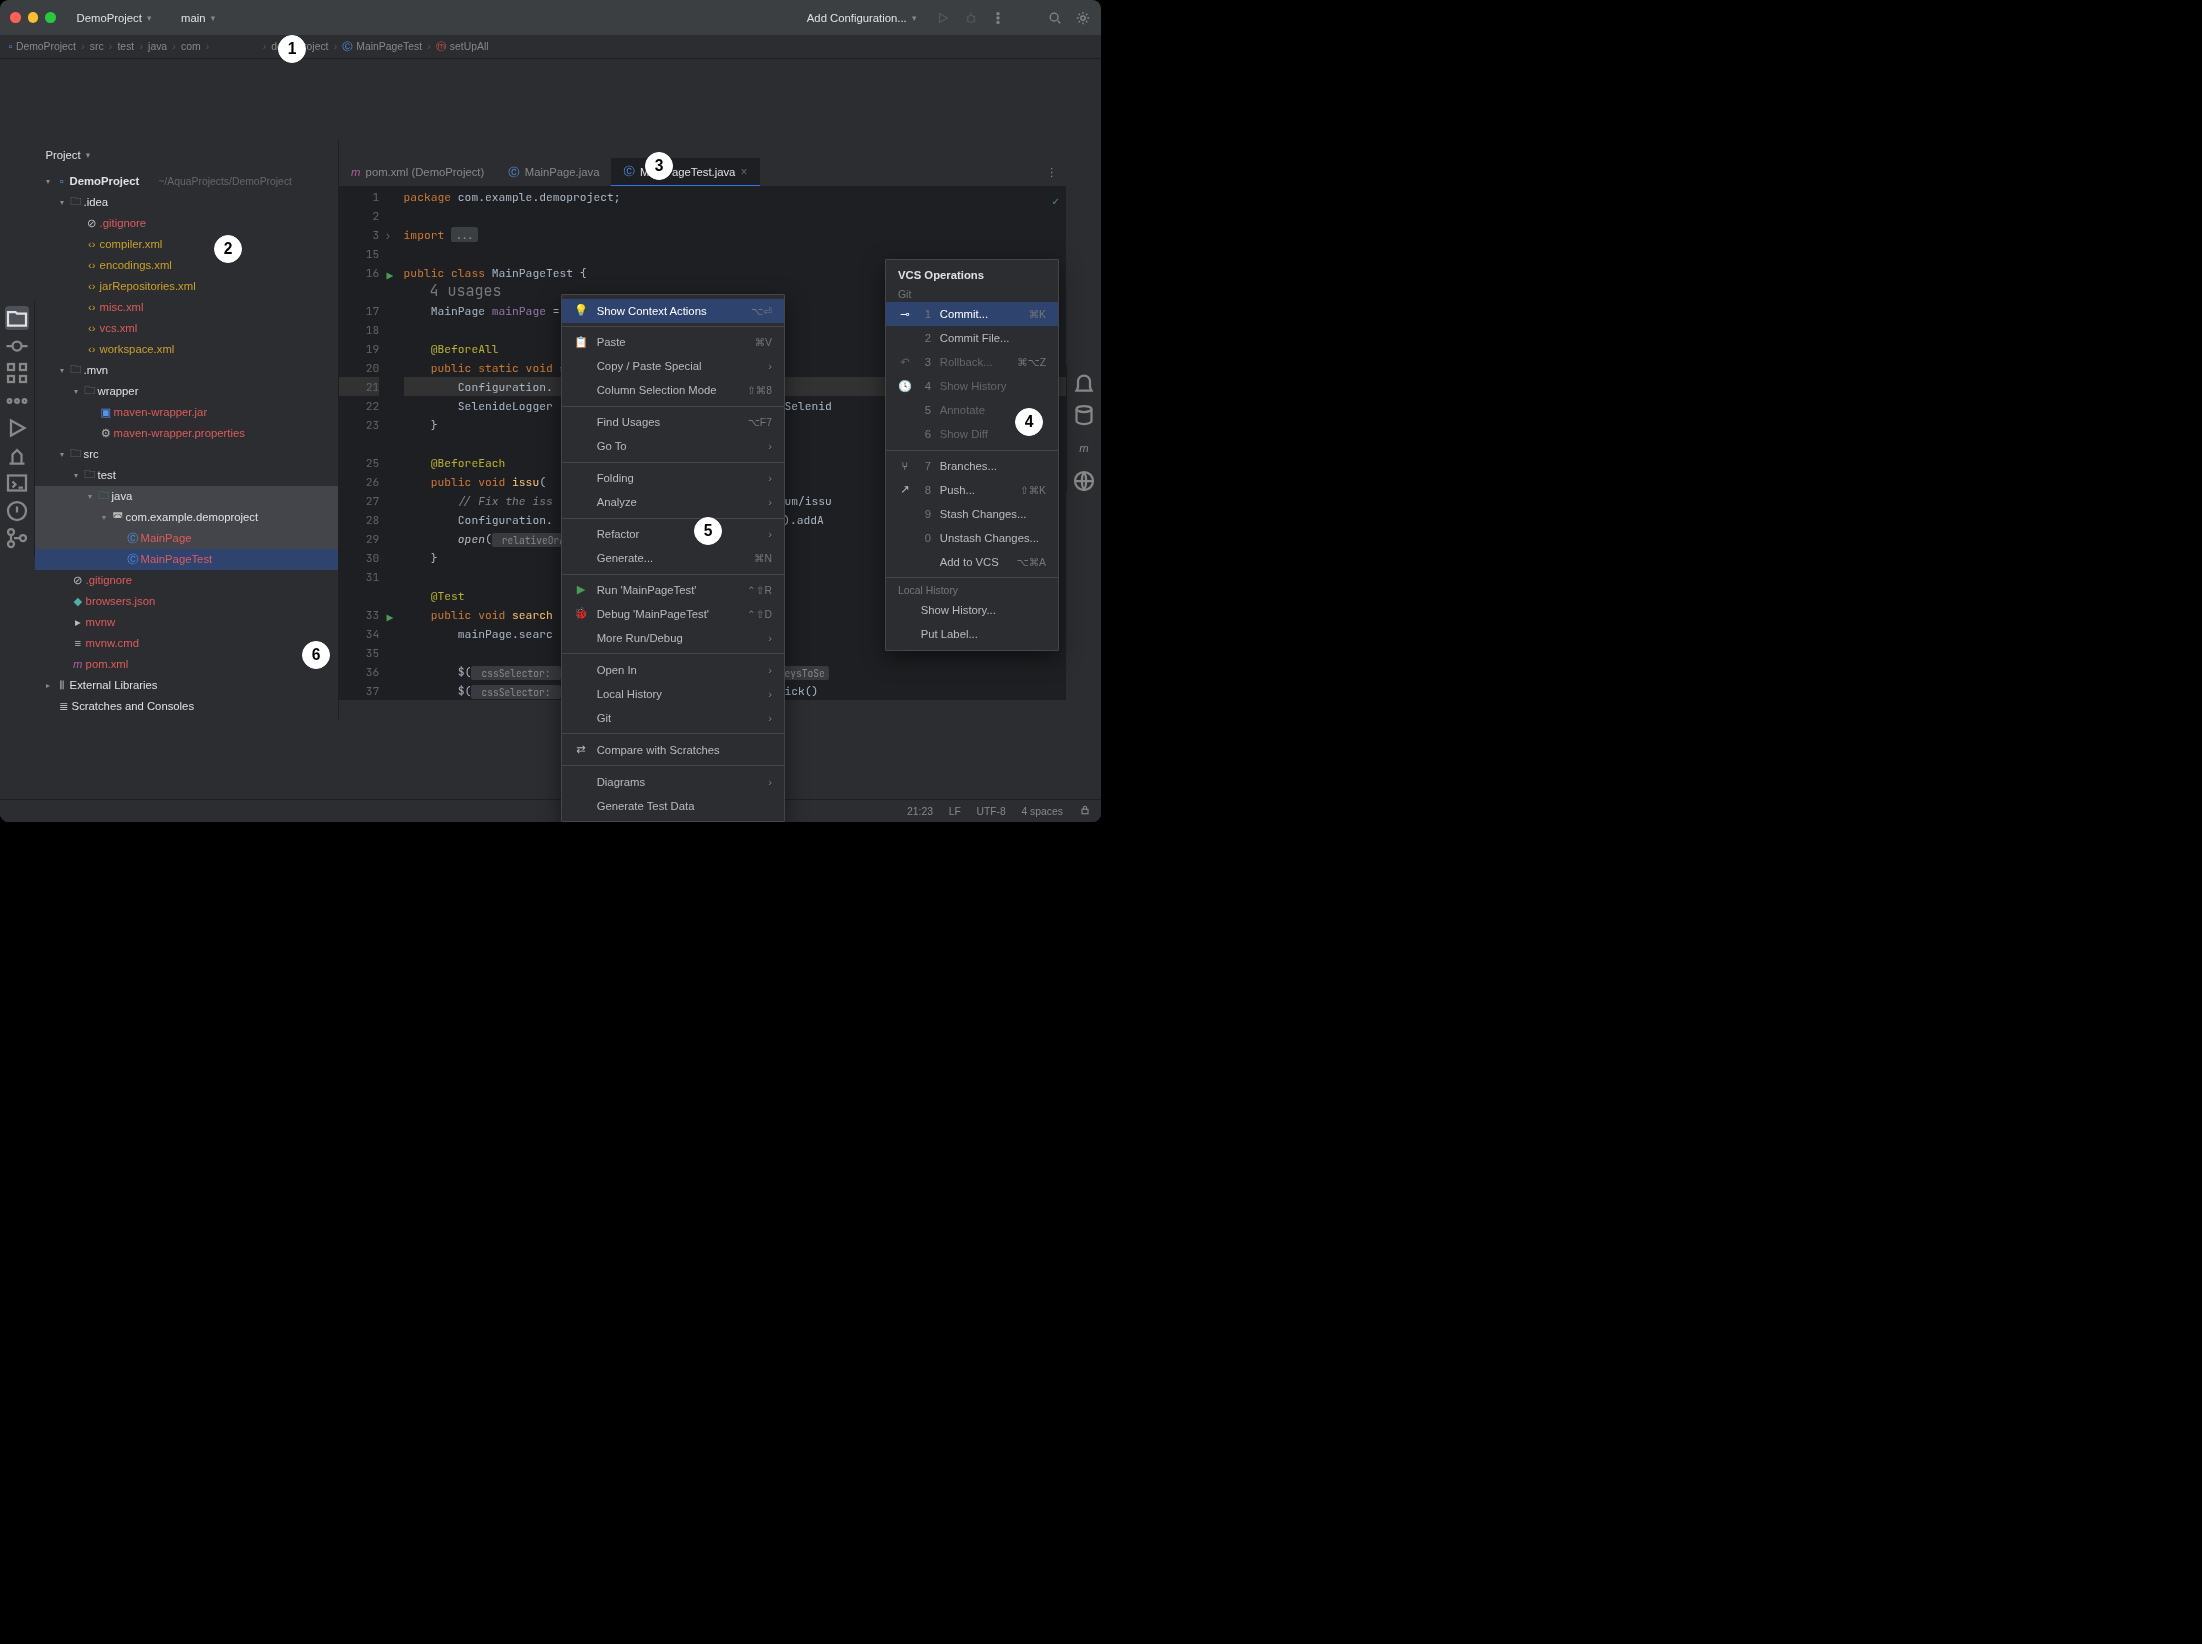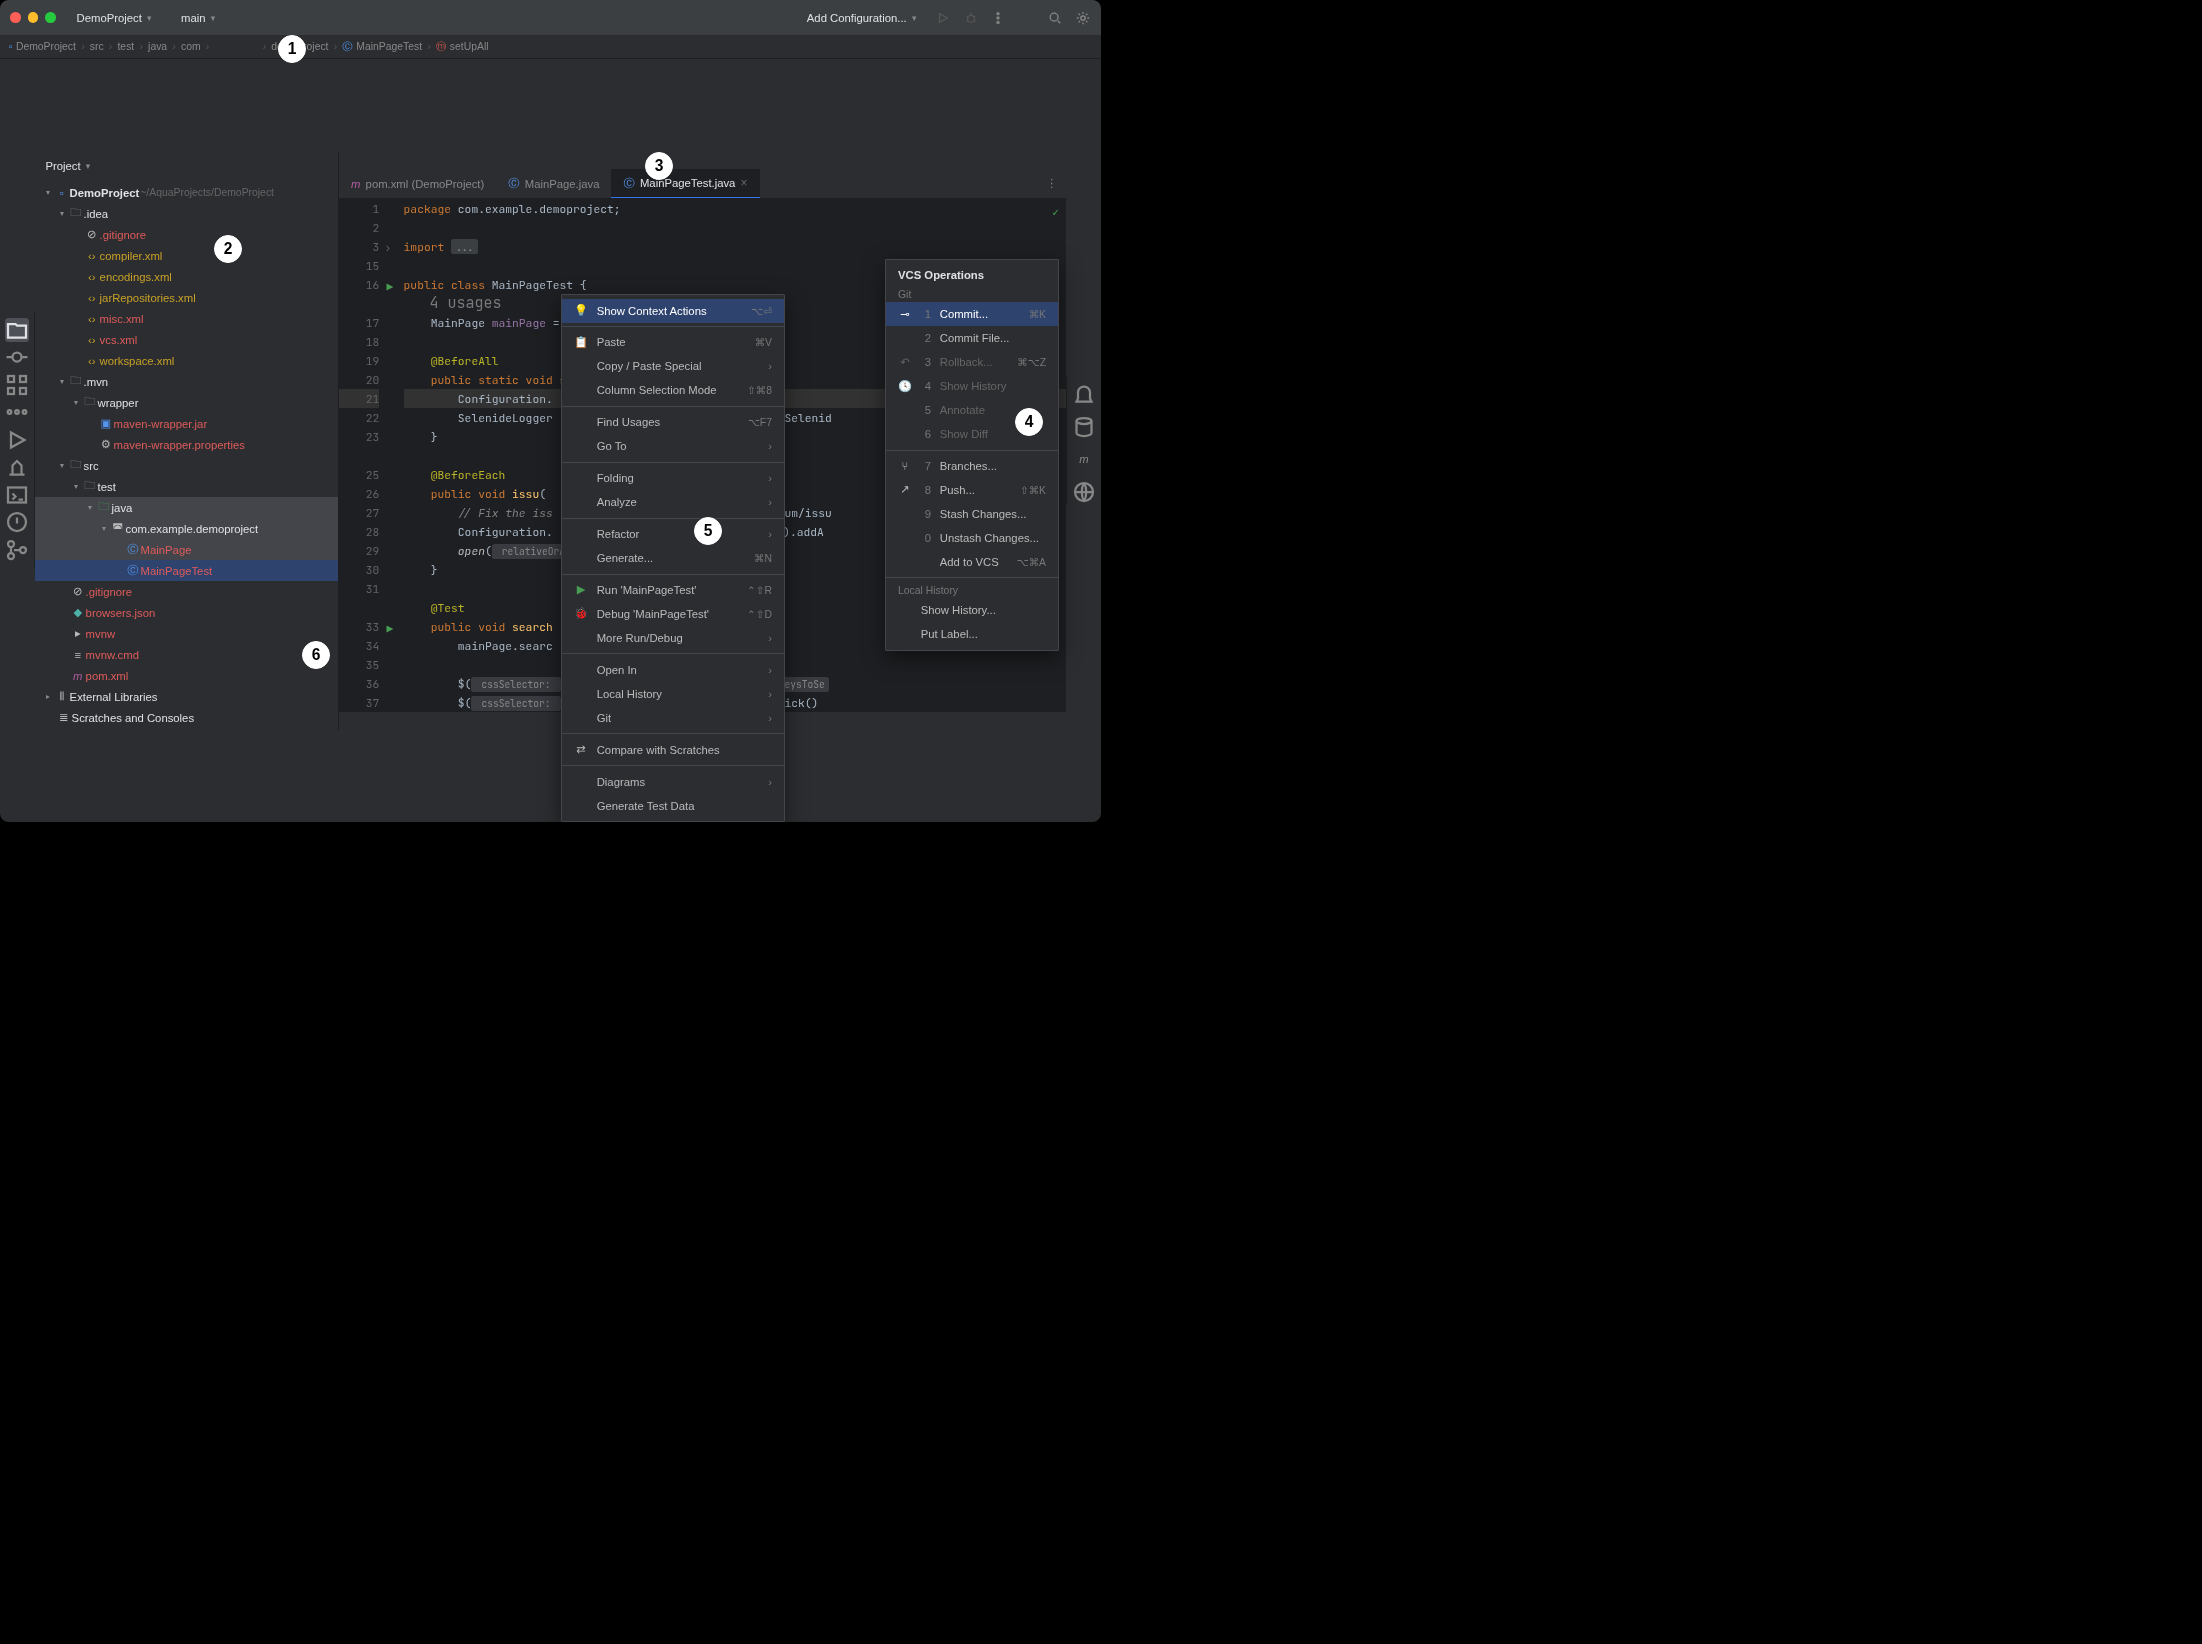--- a/index.html
+++ b/index.html
@@ -32,21 +32,21 @@
 .rail-bottom { margin-top: auto; margin-bottom: 7px; display: flex; flex-direction: column; gap: 3.5px; }
 
 .project-panel { width: 304px; background: #2b2d30; border-right: 0.9px solid #1e1f22; display: flex; flex-direction: column; }
 .panel-header { height: 29.5px; display: flex; align-items: center; padding: 0 10.4px; font-weight: 500; color: #dfe1e5; gap: 5.2px; }
 .tree { flex: 1; overflow: auto; padding: 1.7px 0; }
 .tree-row { display: flex; align-items: center; height: 21px; padding-left: 7px; cursor: pointer; white-space: nowrap; }
 .tree-row.selected { background: #2e436e; }
 .tree-row.current { background: #43454a; }
 .tree-arrow { width: 12px; color: #888; font-size: 7.8px; text-align: center; }
 .tree-icon { width: 15.6px; display: flex; align-items: center; justify-content: center; }
-.tree-hint { color: #666; padding-left: 1px; font-size: 10.4px; } .c-yellow { color: #c9a227; } .c-red { color: #e05b5b; } .c-blue { color: #5394ec; } .c-teal { color: #4db1a8; } .c-white { color: #dfe1e5; }
+.tree-hint { color: #666; padding-left: 19px; font-size: 10.4px; } .c-yellow { color: #c9a227; } .c-red { color: #e05b5b; } .c-blue { color: #5394ec; } .c-teal { color: #4db1a8; } .c-white { color: #dfe1e5; }
 
 .editor-area { flex: 1; display: flex; flex-direction: column; background: #1e1f22; min-width: 0; }
 .tabs { height: 29.5px; background: #2b2d30; display: flex; align-items: stretch; border-bottom: 0.9px solid #1e1f22; }
 .tab { display: flex; align-items: center; padding: 0 12px; gap: 5.2px; cursor: pointer; color: #888; font-size: 11.3px; }
 .tab.active { background: #1e1f22; color: #dfe1e5; border-bottom: 1.7px solid #3574f0; }
 .tab-close { color: #666; font-size: 12px; }
 .tabs-more { margin-left: auto; display: flex; align-items: center; padding: 0 8.7px; color: #888; cursor: pointer; }
 
 .editor { flex: 1; display: flex; overflow: hidden; position: relative; font-family: "JetBrains Mono", Menlo, monospace; font-size: 11.3px; line-height: 19px; }
 .gutter { width: 49px; text-align: right; padding-right: 8.7px; color: #606366; background: #1e1f22; user-select: none; }
@@ -459,20 +459,30 @@
       <div class="rail-btn" style="font-style:italic;color:#888">m</div>
       <div class="rail-btn">
           <svg viewBox="0 0 16 16">
             <circle cx="8" cy="8" r="6"></circle>
             <path d="M2 8h12M8 2c2 3 2 9 0 12M8 2c-2 3-2 9 0 12"></path>
           </svg>
         </div>
     </div>
   </div>
 
+  <div class="statusbar">
+    <span>21:23</span>
+    <span>LF</span>
+    <span>UTF-8</span>
+    <span>4 spaces</span>
+    <span><svg viewBox="0 0 16 16" width="12" height="12">
+          <rect x="4" y="7" width="8" height="6"></rect>
+          <path d="M6 7V5a2 2 0 014 0v2"></path>
+        </svg></span>
+  </div>
 
   <div class="popup" style="left:561px; top:294px; width:224px;">
     <div class="popup-row highlighted">
         <span class="popup-icon">💡</span>
         <span>Show Context Actions</span>
         <span class="popup-shortcut">⌥⏎</span>
       </div>
     <div class="popup-sep"></div>
     <div class="popup-row">
         <span class="popup-icon">📋</span>

